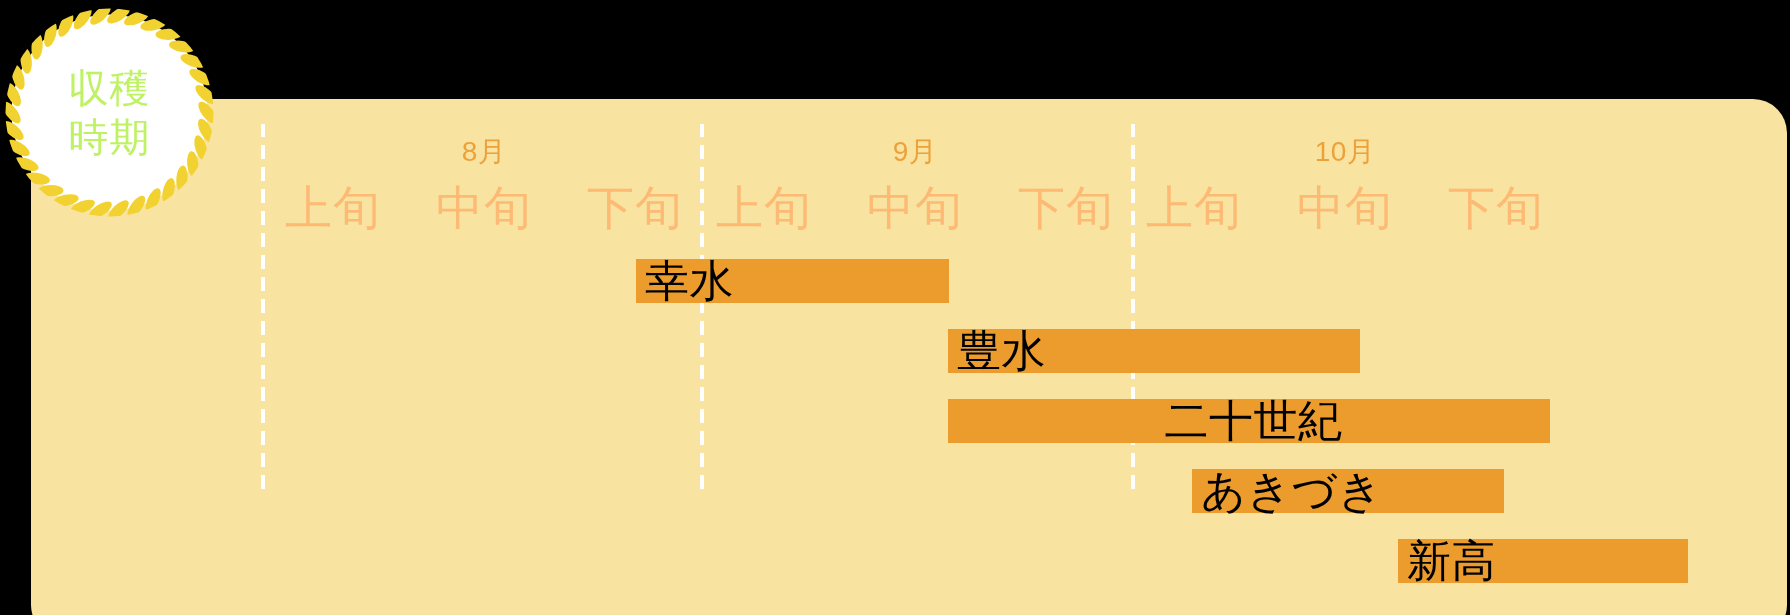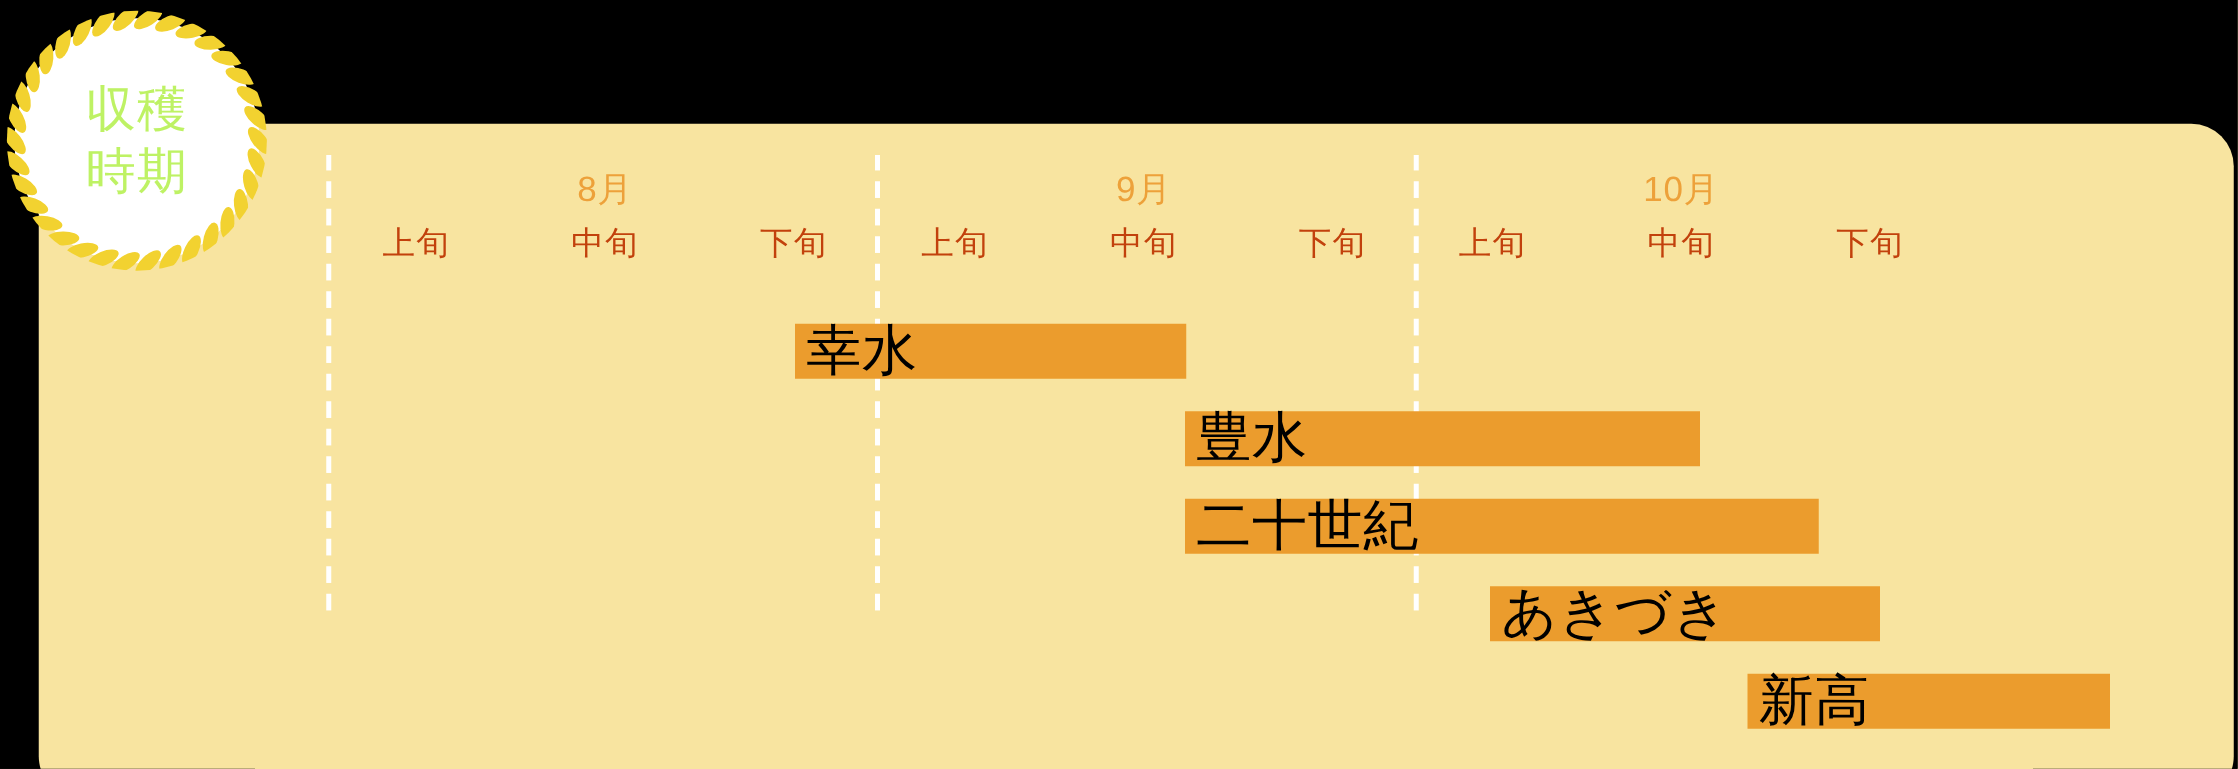--- a/index.html
+++ b/index.html
@@ -48,22 +48,22 @@
     text-align: center;
     font-size: 28px;
     color: #eda13a;
     letter-spacing: 0.5px;
   }
   .jun-label {
     position: absolute;
     top: 177px;
     width: 160px;
     text-align: center;
-    font-size: 26px;
-    color: #c2410c;
+    font-size: 47px;
+    color: #fdba74;
     letter-spacing: 1px;
   }
 
   
   .bar {
     position: absolute;
     height: 44px;
     background: #eb9c2d;
     display: flex;
     align-items: center;
@@ -131,21 +131,21 @@
       <div class="jun-label" style="left: 1416px;">下旬</div>
     </div>
 
   <div id="bars">
       <div class="bar" style="left: 636px; top: 259px; width: 313px; background: rgb(235, 156, 45);">
         <span class="bar-label">幸水</span>
       </div>
       <div class="bar" style="left: 948px; top: 329px; width: 412px; background: rgb(235, 156, 45);">
         <span class="bar-label">豊水</span>
       </div>
-      <div class="bar" style="left: 948px; top: 399px; width: 507px; background: rgb(235, 156, 45);">
+      <div class="bar" style="left: 948px; top: 399px; width: 602px; background: rgb(235, 156, 45); justify-content: center;">
         <span class="bar-label">二十世紀</span>
       </div>
       <div class="bar" style="left: 1192px; top: 469px; width: 312px; background: rgb(235, 156, 45);">
         <span class="bar-label">あきづき</span>
       </div>
       <div class="bar" style="left: 1398px; top: 539px; width: 290px; background: rgb(235, 156, 45);">
         <span class="bar-label">新高</span>
       </div>
     </div>
 

